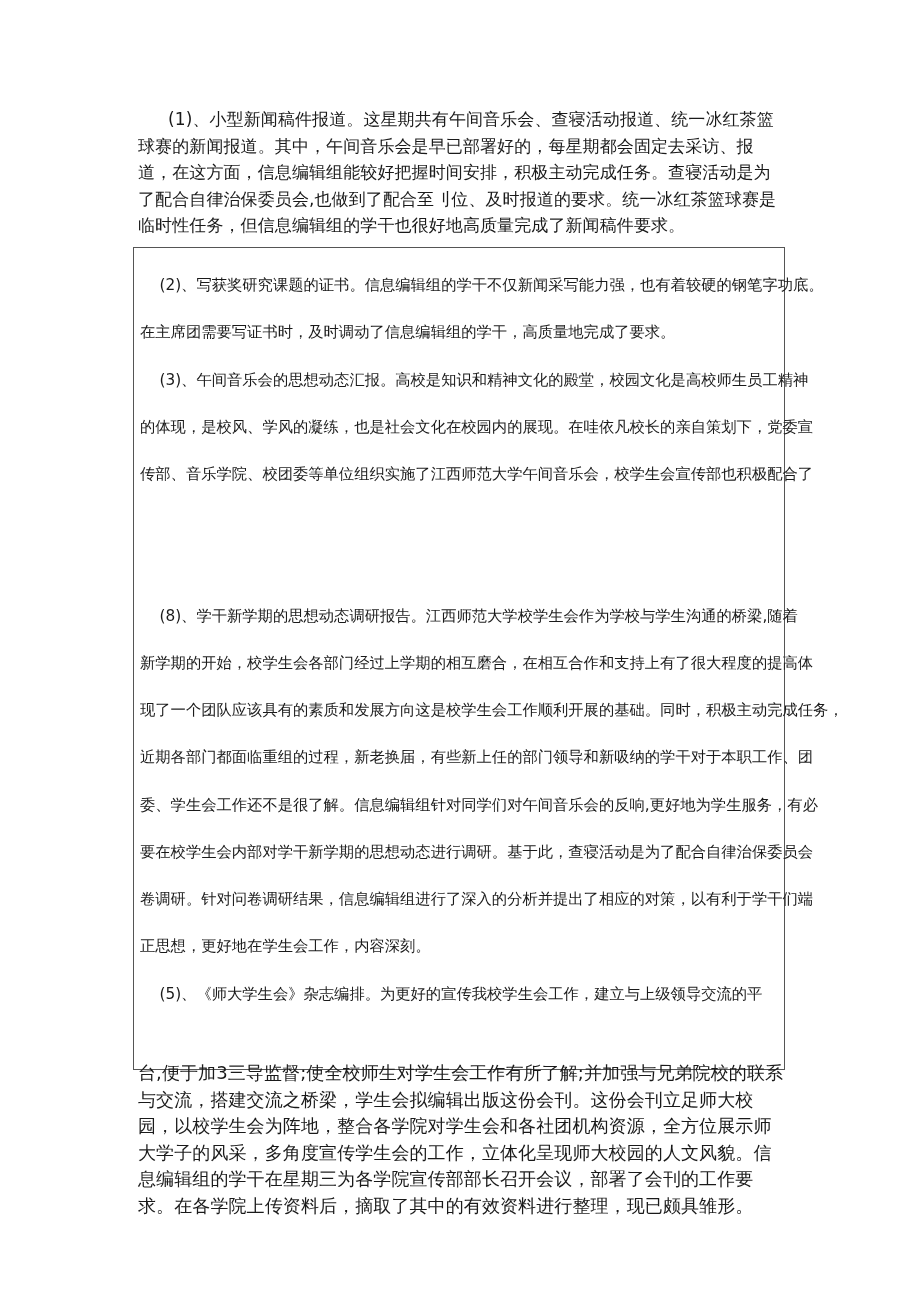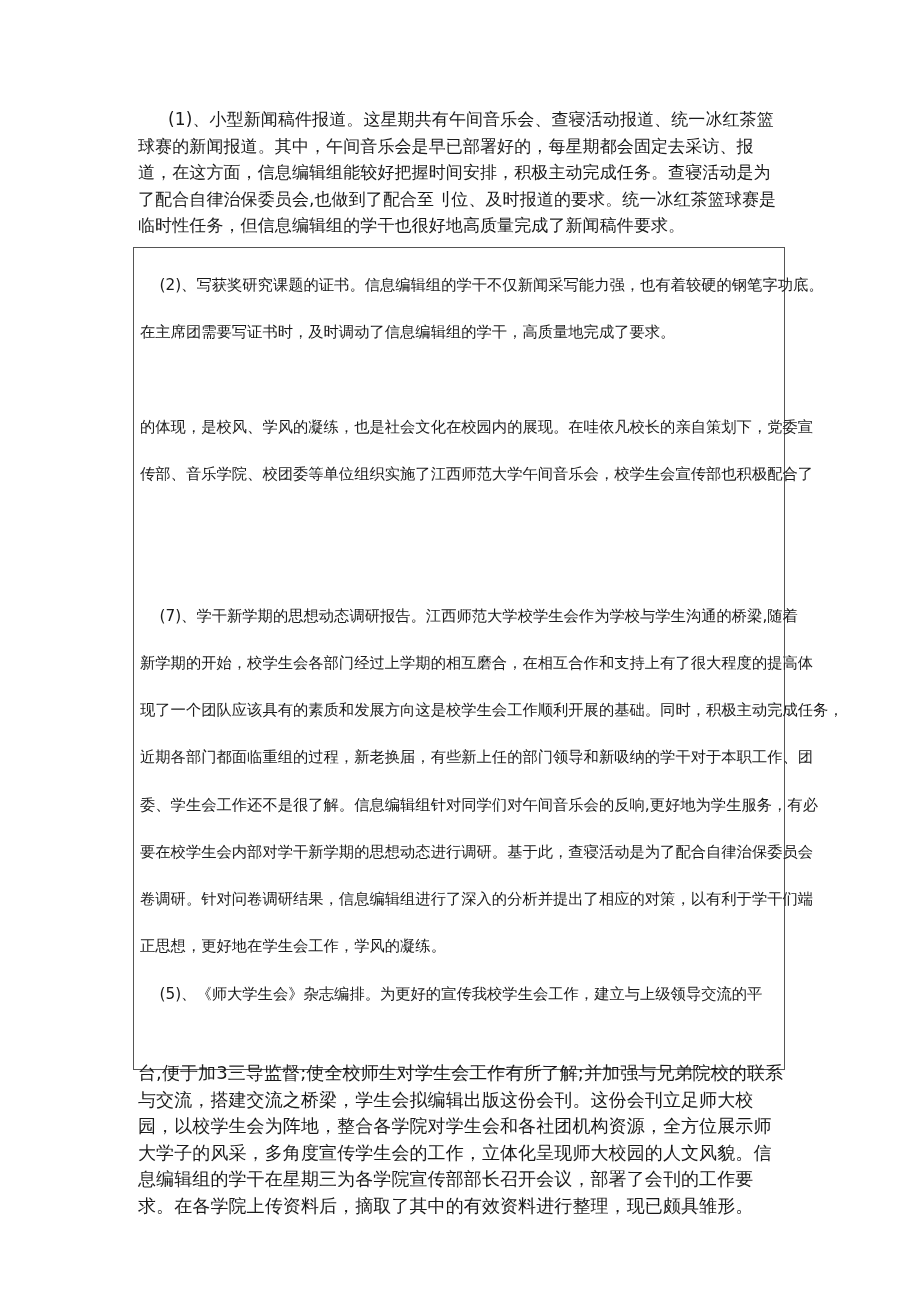--- a/index.html
+++ b/index.html
@@ -17,27 +17,28 @@
 </style>
 </head>
 <body>
 
 <div class="page">
   <div class="para-top indent">(1)、小型新闻稿件报道。这星期共有午间音乐会、查寝活动报道、统一冰红茶篮球赛的新闻报道。其中，午间音乐会是早已部署好的，每星期都会固定去采访、报道，在这方面，信息编辑组能较好把握时间安排，积极主动完成任务。查寝活动是为了配合自律治保委员会,也做到了配合至刂位、及时报道的要求。统一冰红茶篮球赛是临时性任务，但信息编辑组的学干也很好地高质量完成了新闻稿件要求。</div>
 
   <div class="boxed">
     <div class="box-line" id="bl0" style="top: 27px; white-space: pre;">    (2)、写获奖研究课题的证书。信息编辑组的学干不仅新闻采写能力强，也有着较硬的钢笔字功底。</div>
     <div class="box-line" id="bl1" style="top: 74px; white-space: pre;">在主席团需要写证书时，及时调动了信息编辑组的学干，高质量地完成了要求。</div>
+    <div class="box-line" id="bl2" style="top: 122px; white-space: pre;">    (3)、午间音乐会的思想动态汇报。高校是知识和精神文化的殿堂，校园文化是高校师生员工精神</div>
     <div class="box-line" id="bl3" style="top: 169px; white-space: pre;">的体现，是校风、学风的凝练，也是社会文化在校园内的展现。在哇依凡校长的亲自策划下，党委宣</div>
     <div class="box-line" id="bl4" style="top: 216px; white-space: pre;">传部、音乐学院、校团委等单位组织实施了江西师范大学午间音乐会，校学生会宣传部也积极配合了</div>
-    <div class="box-line" id="bl7" style="top: 358px; white-space: pre;">    (7)、学干新学期的思想动态调研报告。江西师范大学校学生会作为学校与学生沟通的桥梁,随着</div>
+    <div class="box-line" id="bl7" style="top: 358px; white-space: pre;">    (8)、学干新学期的思想动态调研报告。江西师范大学校学生会作为学校与学生沟通的桥梁,随着</div>
     <div class="box-line" id="bl8" style="top: 405px; white-space: pre;">新学期的开始，校学生会各部门经过上学期的相互磨合，在相互合作和支持上有了很大程度的提高体</div>
     <div class="box-line" id="bl9" style="top: 452px; white-space: pre;">现了一个团队应该具有的素质和发展方向这是校学生会工作顺利开展的基础。同时，积极主动完成任务，</div>
     <div class="box-line" id="bl10" style="top: 499px; white-space: pre;">近期各部门都面临重组的过程，新老换届，有些新上任的部门领导和新吸纳的学干对于本职工作、团</div>
     <div class="box-line" id="bl11" style="top: 547px; white-space: pre;">委、学生会工作还不是很了解。信息编辑组针对同学们对午间音乐会的反响,更好地为学生服务，有必</div>
     <div class="box-line" id="bl12" style="top: 594px; white-space: pre;">要在校学生会内部对学干新学期的思想动态进行调研。基于此，查寝活动是为了配合自律治保委员会</div>
     <div class="box-line" id="bl13" style="top: 641px; white-space: pre;">卷调研。针对问卷调研结果，信息编辑组进行了深入的分析并提出了相应的对策，以有利于学干们端</div>
-    <div class="box-line" id="bl14" style="top: 688px; white-space: pre;">正思想，更好地在学生会工作，学风的凝练。</div>
+    <div class="box-line" id="bl14" style="top: 688px; white-space: pre;">正思想，更好地在学生会工作，内容深刻。</div>
     <div class="box-line" id="bl15" style="top: 736px; white-space: pre;">    (5)、《师大学生会》杂志编排。为更好的宣传我校学生会工作，建立与上级领导交流的平</div>
   </div>
 
   <div class="para-bottom">台,便于加3三导监督;使全校师生对学生会工作有所了解;并加强与兄弟院校的联系与交流，搭建交流之桥梁，学生会拟编辑出版这份会刊。这份会刊立足师大校园，以校学生会为阵地，整合各学院对学生会和各社团机构资源，全方位展示师大学子的风采，多角度宣传学生会的工作，立体化呈现师大校园的人文风貌。信息编辑组的学干在星期三为各学院宣传部部长召开会议，部署了会刊的工作要求。在各学院上传资料后，摘取了其中的有效资料进行整理，现已颇具雏形。</div>
 </div>
 
 </body></html>

